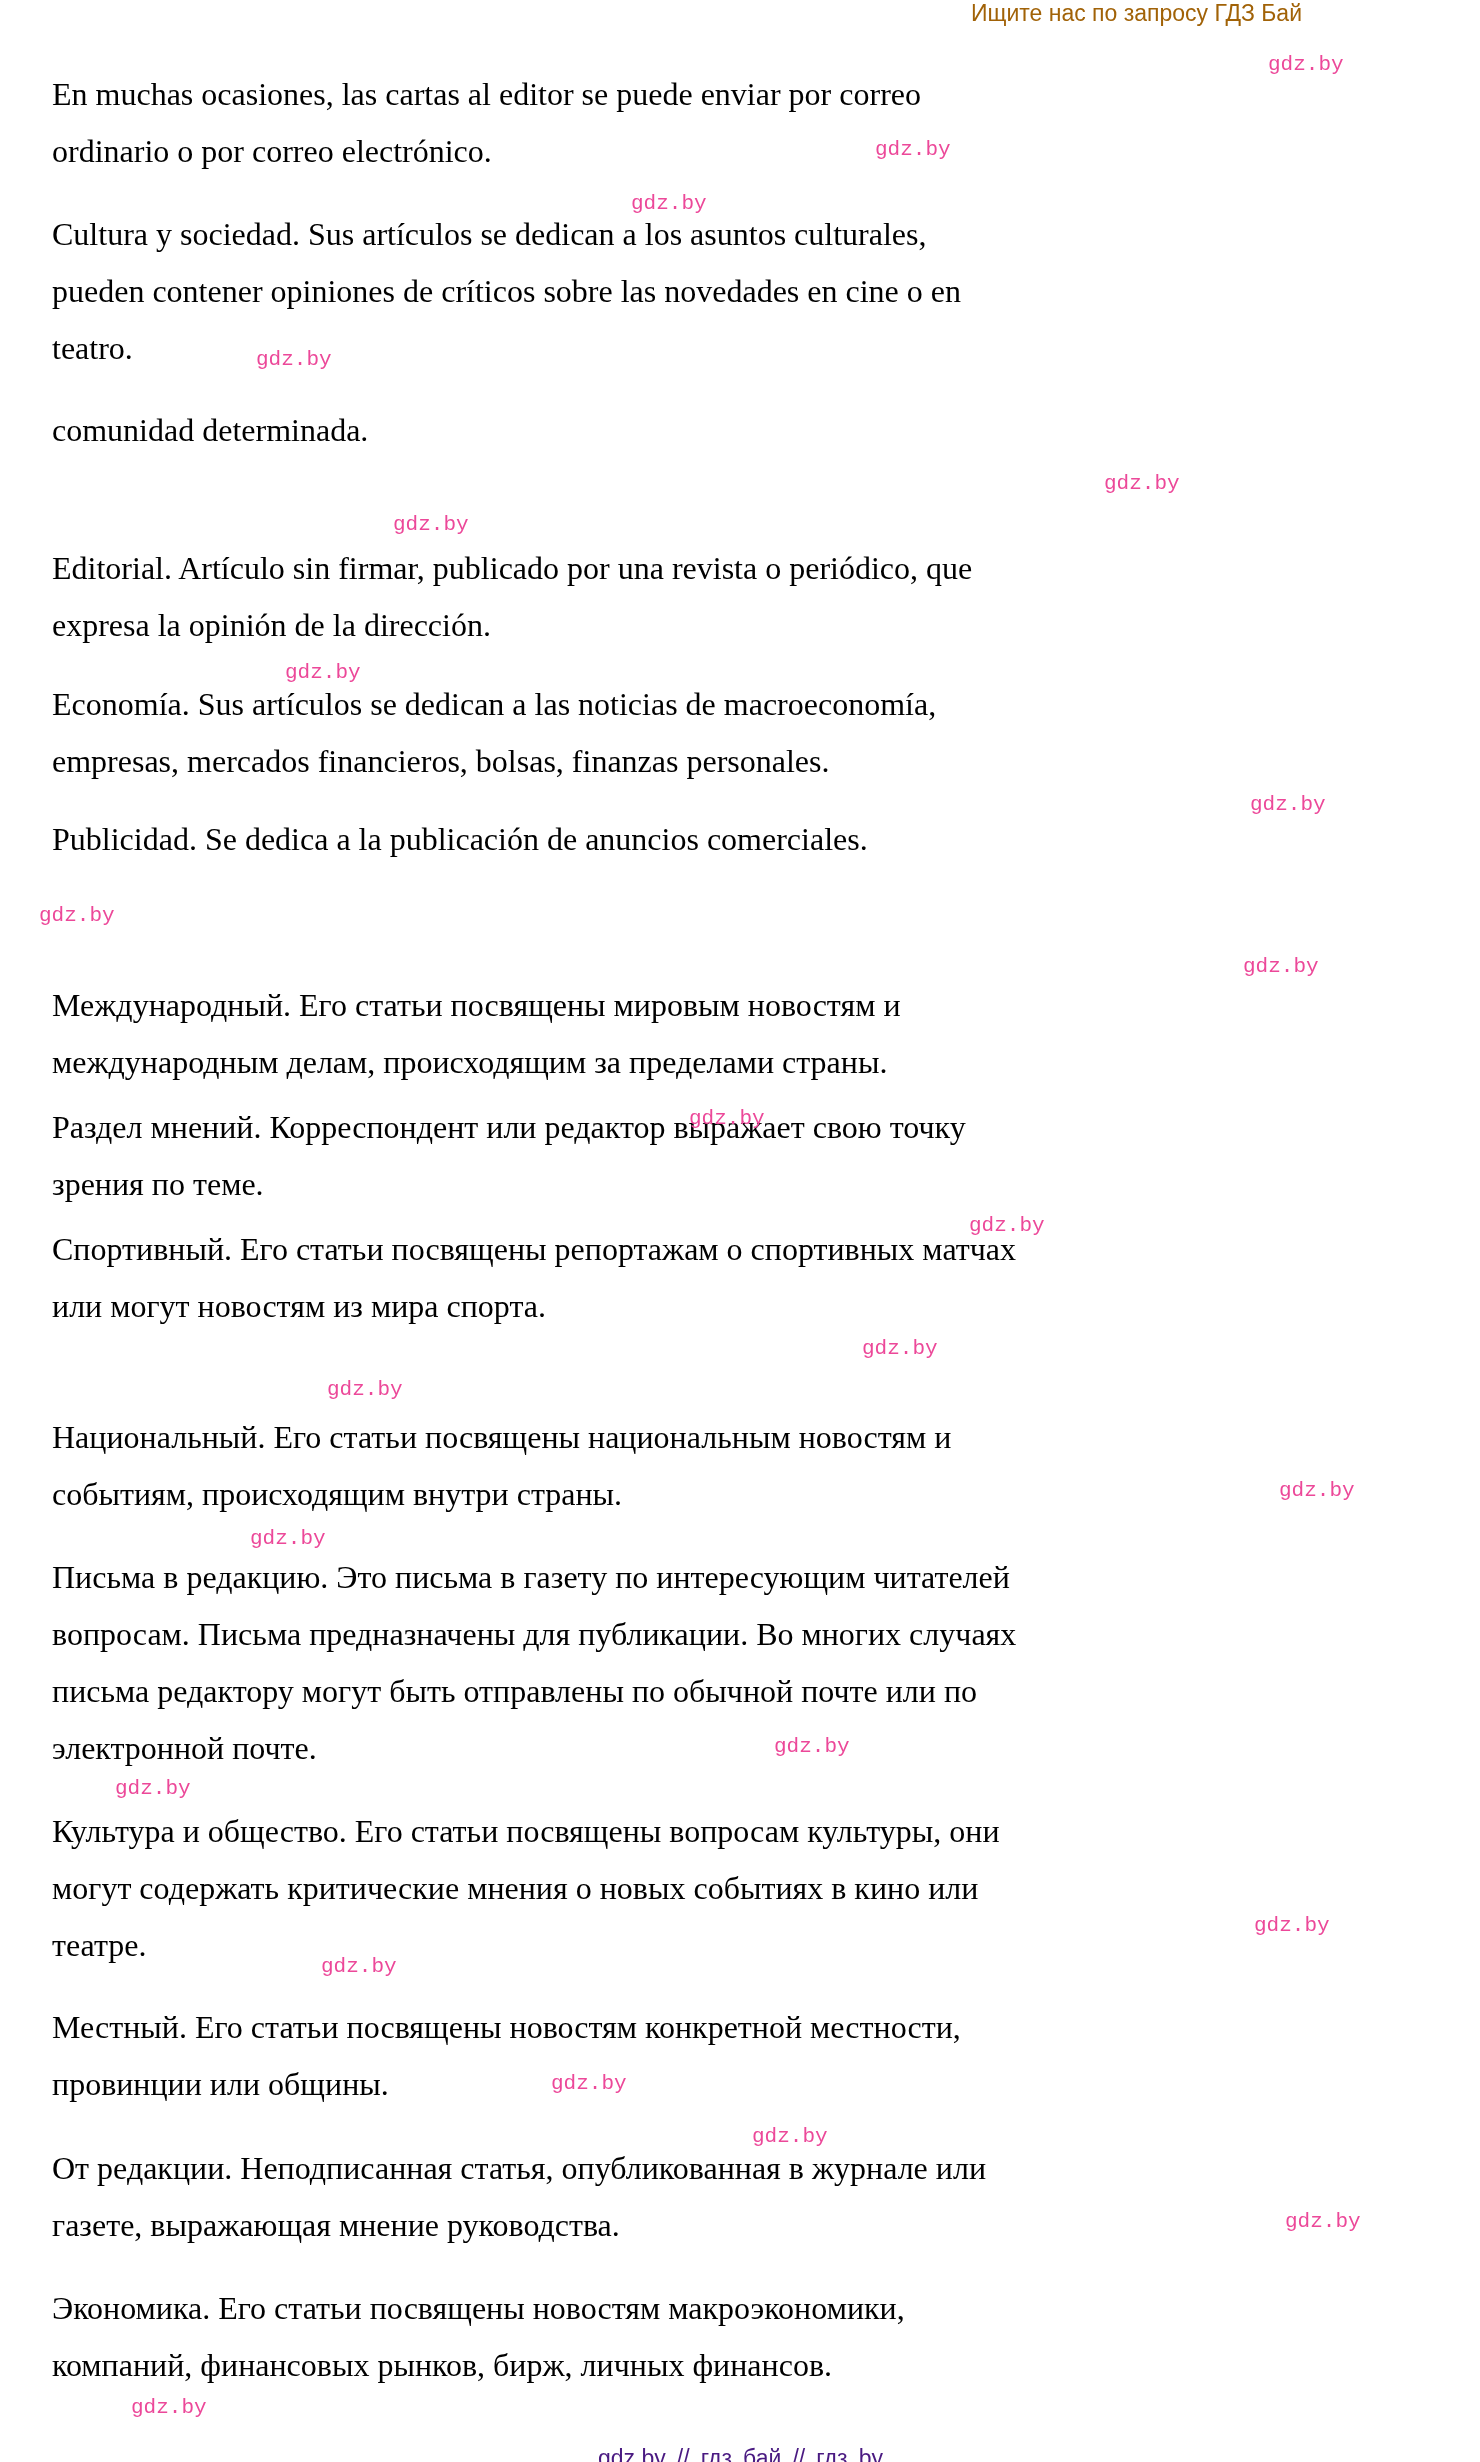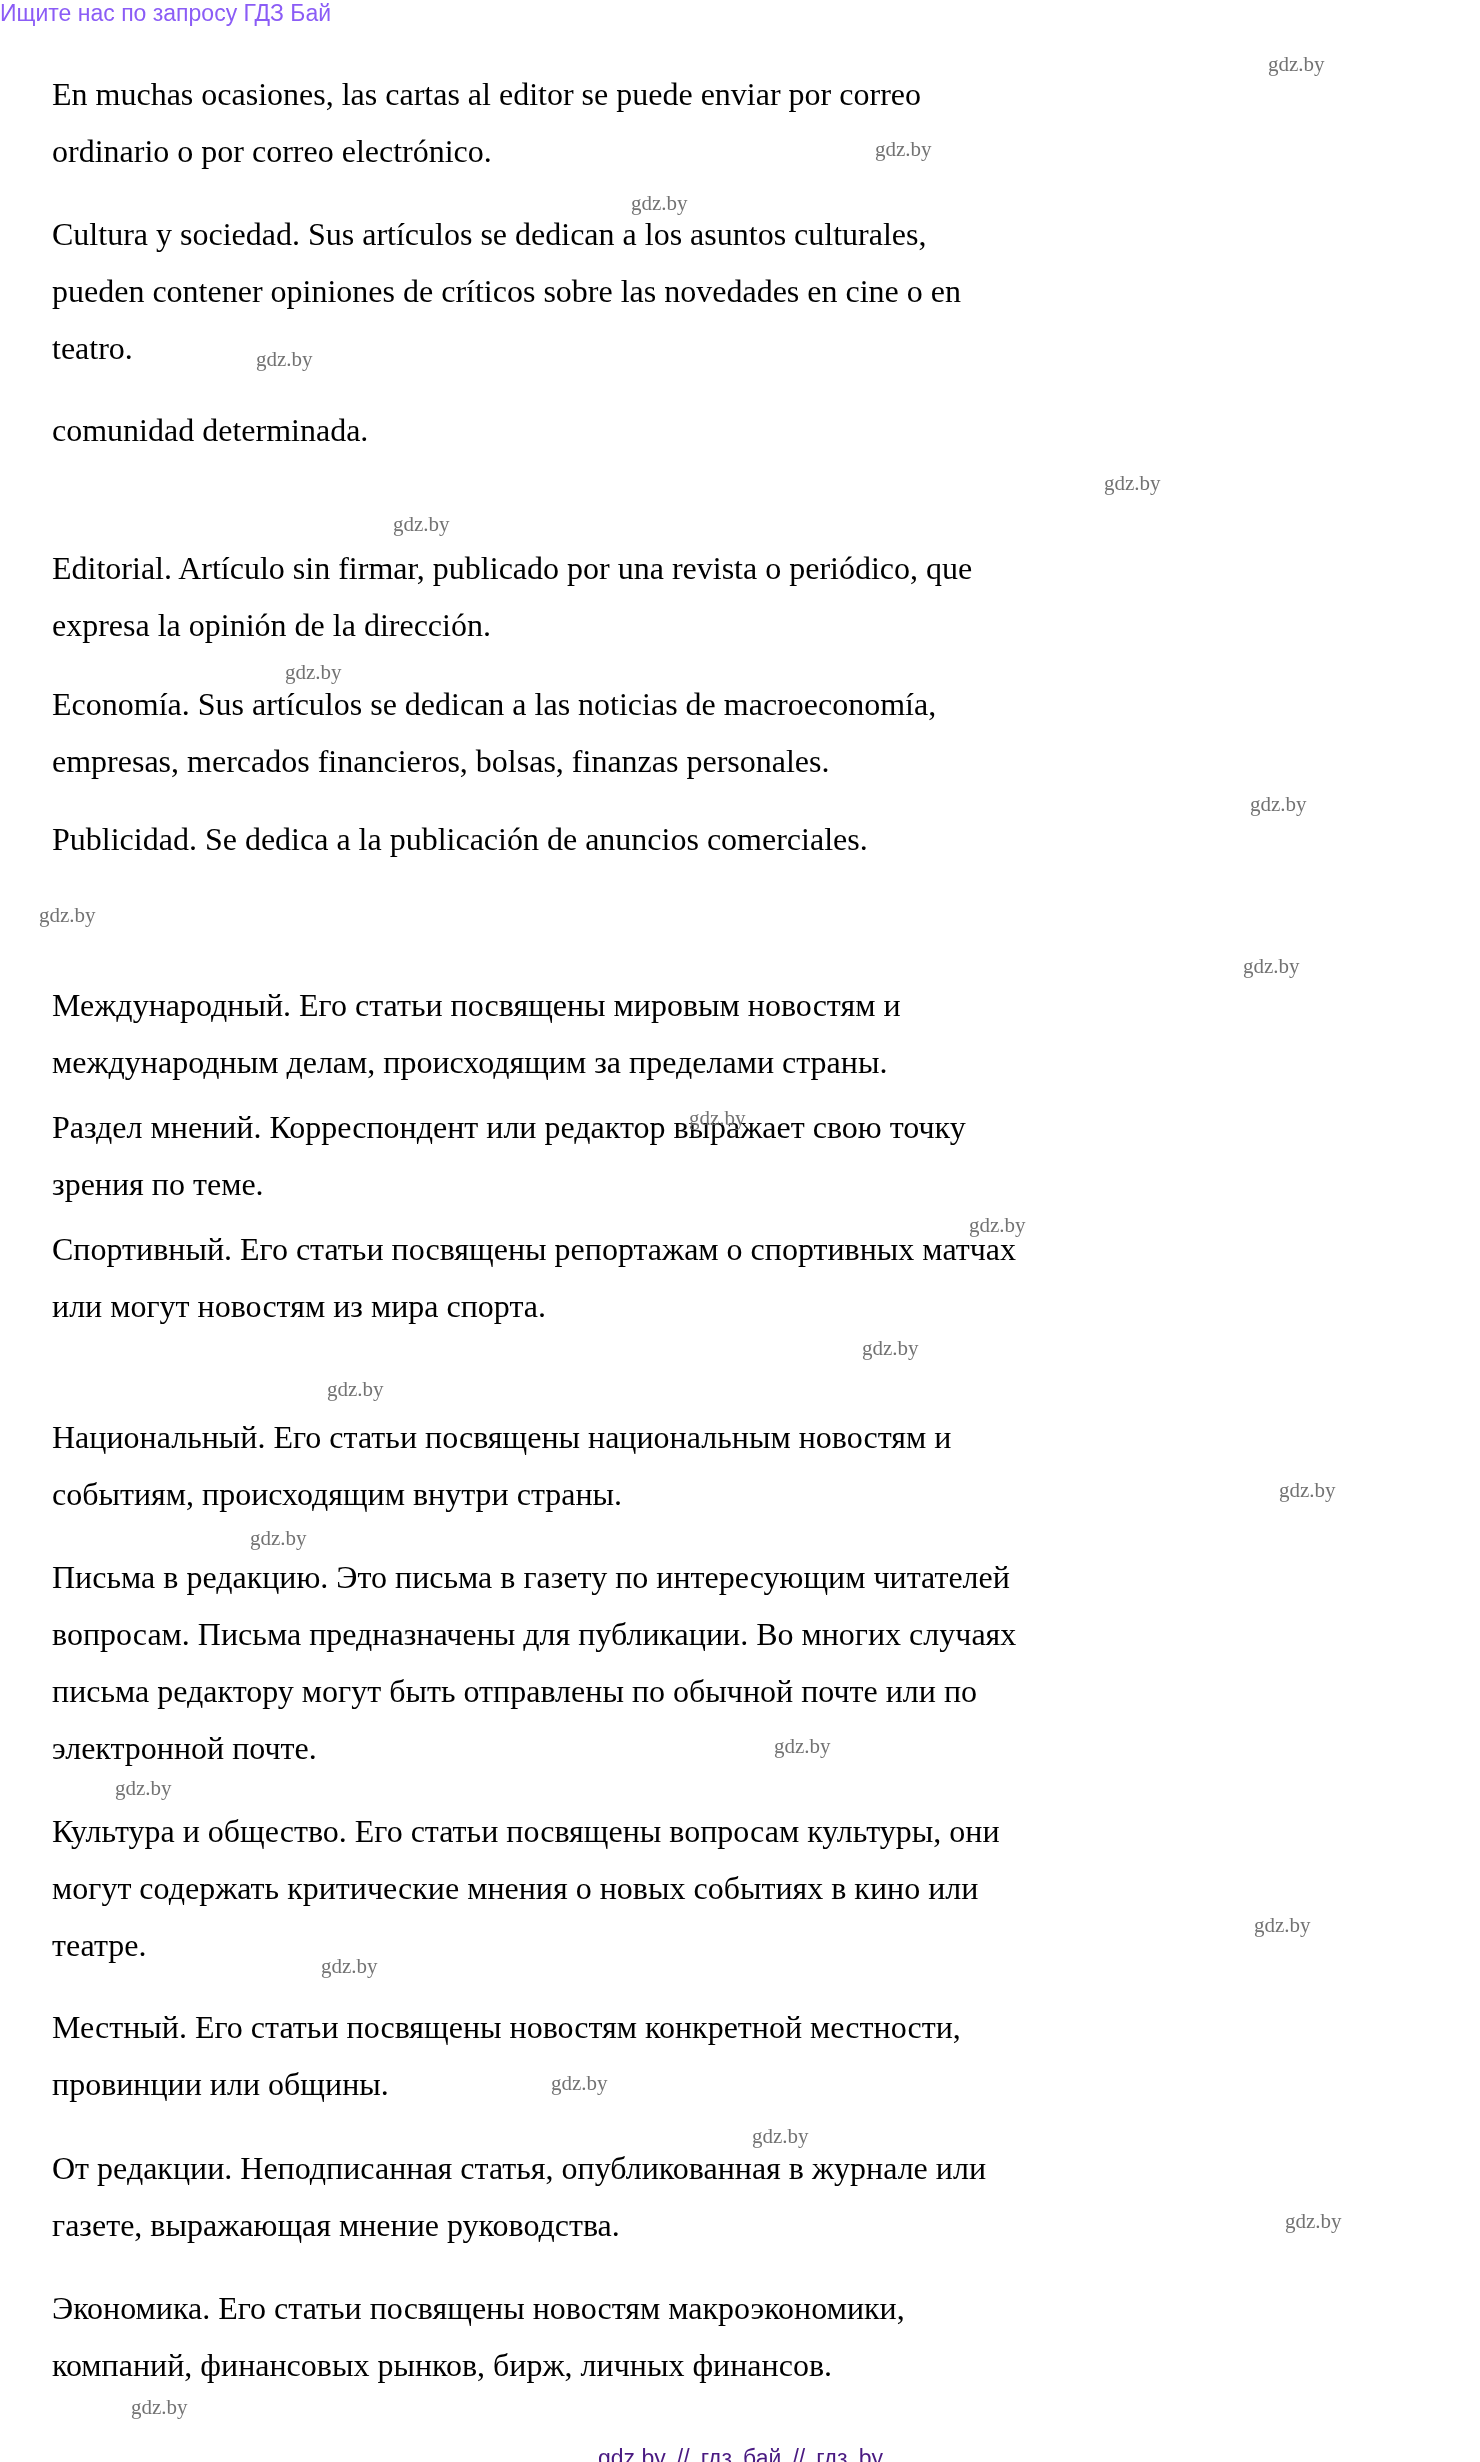--- a/index.html
+++ b/index.html
@@ -1,35 +1,35 @@
 <!DOCTYPE html>
 <html style="font-size:12.6px"><head>
 <meta charset="utf-8">
 <style>
   html, body { margin: 0; padding: 0; background: #ffffff; }
   body { width: 1481px; height: 2462px; position: relative; overflow: hidden; }
   .header {
-    position: absolute; left: 0; top: 0; width: 1302px; text-align: left;
+    position: absolute; left: 0; top: 0; width: 1302px; text-align: right;
     font-family: "Liberation Sans", sans-serif; font-size: 23px; line-height: 27px;
-    color: #8b5cf6;
+    color: #a16207;
   }
   .footer {
     position: absolute; left: 0; top: 2430px; width: 1481px; text-align: center;
     font-family: "Liberation Sans", sans-serif; font-size: 23px; line-height: 27px;
     color: #4a1a82; word-spacing: 4.7px; margin-top: 15px;
   }
   .para {
     position: absolute; left: 52px; width: 1416px;
     font-family: "Liberation Serif", serif; font-size: 32px; line-height: 57px;
     color: #000000; white-space: nowrap;
   }
   .para .line { display: block; }
   .wm {
-    position: absolute; font-family: Liberation Serif, serif;
-    font-size: 21px; line-height: 23.6px; color: #737373; white-space: nowrap;
+    position: absolute; font-family: Liberation Mono, monospace;
+    font-size: 21px; line-height: 23.6px; color: #ec4899; white-space: nowrap;
   }
 </style>
 </head>
 <body>
 
 <div class="header">Ищите нас по запросу ГДЗ Бай</div>
 
 <div class="para" style="top:66px">
   <span class="line">En muchas ocasiones, las cartas al editor se puede enviar por correo</span>
   <span class="line">ordinario o por correo electrónico.</span>

